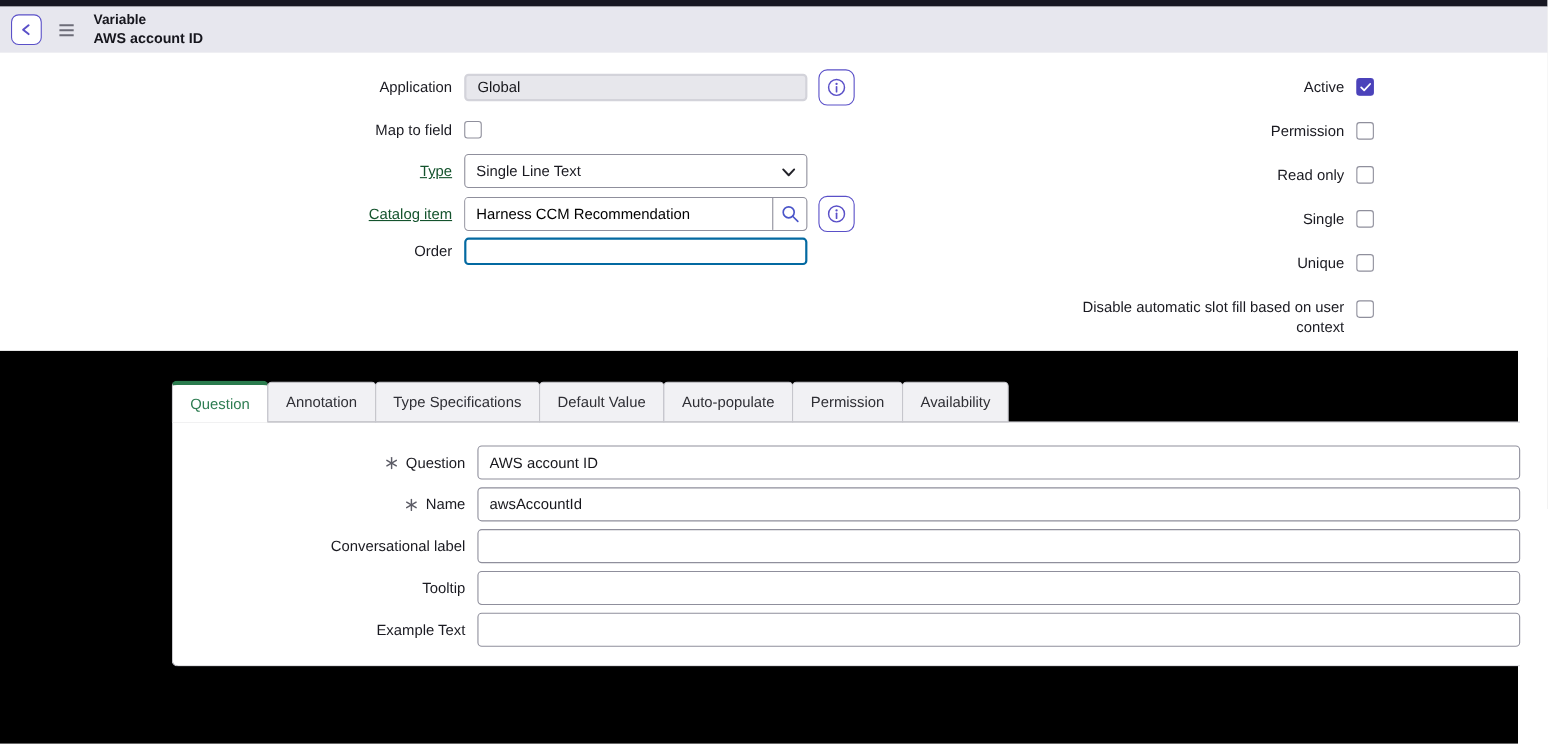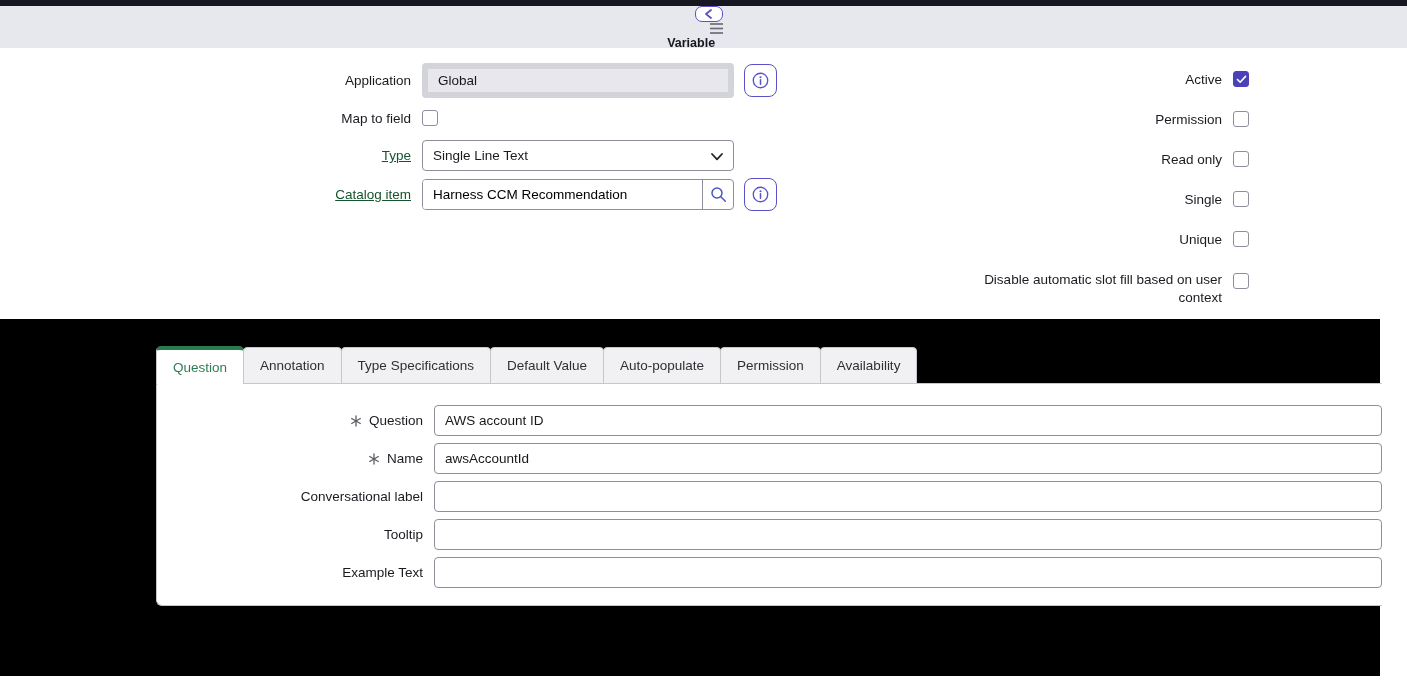--- a/index.html
+++ b/index.html
@@ -1,34 +1,34 @@
 <!DOCTYPE html>
 <html><head>
 <meta charset="utf-8">
 <style>
   * { margin:0; padding:0; box-sizing:border-box; }
   html,body { width:1407px; height:682px; background:#fff; font-family:"Liberation Sans", sans-serif; }
   .screen { position:relative; width:1407px; height:682px; overflow:hidden; background:#fff; color:#1a1a21; }
 
   
   .topstrip { height:6px; background:#171722; }
-  .appheader { height:42px; background:#e7e7ee; display:flex; align-items:center; padding-left:10px;flex-direction:column; }
+  .appheader { height:42px; background:#e7e7ee; display:flex; align-items:center; padding-left:10px; }
   .back-btn { width:28px; height:28px; background:#fff; border:1px solid #5a50c8; border-radius:7px;
               display:flex; align-items:center; justify-content:center; cursor:pointer; }
   .menu-btn { margin-left:15px; display:flex; align-items:center; cursor:pointer; }
   .titleblock { margin-left:17px; line-height:1.3; }
   .titleblock .t1 { font-size:12.5px; font-weight:700; color:#16161d; }
   .titleblock .t2 { font-size:13px;   font-weight:700; color:#16161d; }
 
   
   .formsec { position:relative; height:277px; background:#fff; }
   .frow { position:absolute; display:flex; align-items:center; }
   .flabel { width:422px; text-align:right; padding-right:11px; font-size:13.5px; color:#1a1a21; white-space:nowrap; }
   .flabel.link { color:#14532d; text-decoration:underline; cursor:pointer; }
-  .tinput { width:312px; height:35px; border:6px solid #0369a1; border-radius:4px; background:#fff;
+  .tinput { width:312px; height:25px; border:2px solid #0369a1; border-radius:4px; background:#fff;
             padding:0 10px; font-size:13.5px; font-family:"Liberation Sans", sans-serif; color:#17171c; }
   .tinput.ro { background:#e7e7ec; border-color:#d3d3da; }
   .selectbox { position:relative; width:312px; height:31px; border:1px solid #8f8f9c; border-radius:4px;
                background:#fff; display:flex; align-items:center; padding:0 28px 0 10px; font-size:13.5px; cursor:pointer; }
   .selectbox svg { position:absolute; right:10px; top:12px; }
   .lookup { display:flex; width:312px; height:31px; border:1px solid #8f8f9c; border-radius:4px; background:#fff; overflow:hidden; }
   .lookup input { flex:1; border:none; outline:none; padding:0 10px; font-size:13.5px; font-family:"Liberation Sans", sans-serif; color:#000000; }
   .search-seg { width:31px; border-left:1px solid #8f8f9c; display:flex; align-items:center; justify-content:center; cursor:pointer; }
   .info-btn { width:33px; height:33px; margin-left:10px; background:#fff; border:1px solid #5a50c8; border-radius:8px;
               display:flex; align-items:center; justify-content:center; cursor:pointer; }
@@ -141,20 +141,24 @@
         <span style="display:flex;">
           <svg width="19" height="19" viewBox="0 0 20 20">
               <circle cx="10" cy="10" r="7.6" fill="none" stroke="#5a50c8" stroke-width="1.4"></circle>
               <circle cx="10" cy="6.6" r="1.1" fill="#5a50c8"></circle>
               <line x1="10" y1="9.3" x2="10" y2="14" stroke="#5a50c8" stroke-width="1.6" stroke-linecap="round"></line>
             </svg>
         </span>
       </div>
     </div>
 
+    <div class="frow" style="top:168px;">
+      <div class="flabel">Order</div>
+      <input class="tinput" value="" style="">
+    </div>
 
     <div class="rightcol" style="top:23px;">
       <div class="rrow">
         <div class="rlabel">Active</div>
         <div class="cb checked">
           <span style="display:flex;">
             <svg width="11" height="9" viewBox="0 0 12 10">
                 <polyline points="1.5,5 4.5,8 10.5,1.5" fill="none" stroke="#fff" stroke-width="1.8" stroke-linecap="round" stroke-linejoin="round"></polyline>
               </svg>
           </span>

